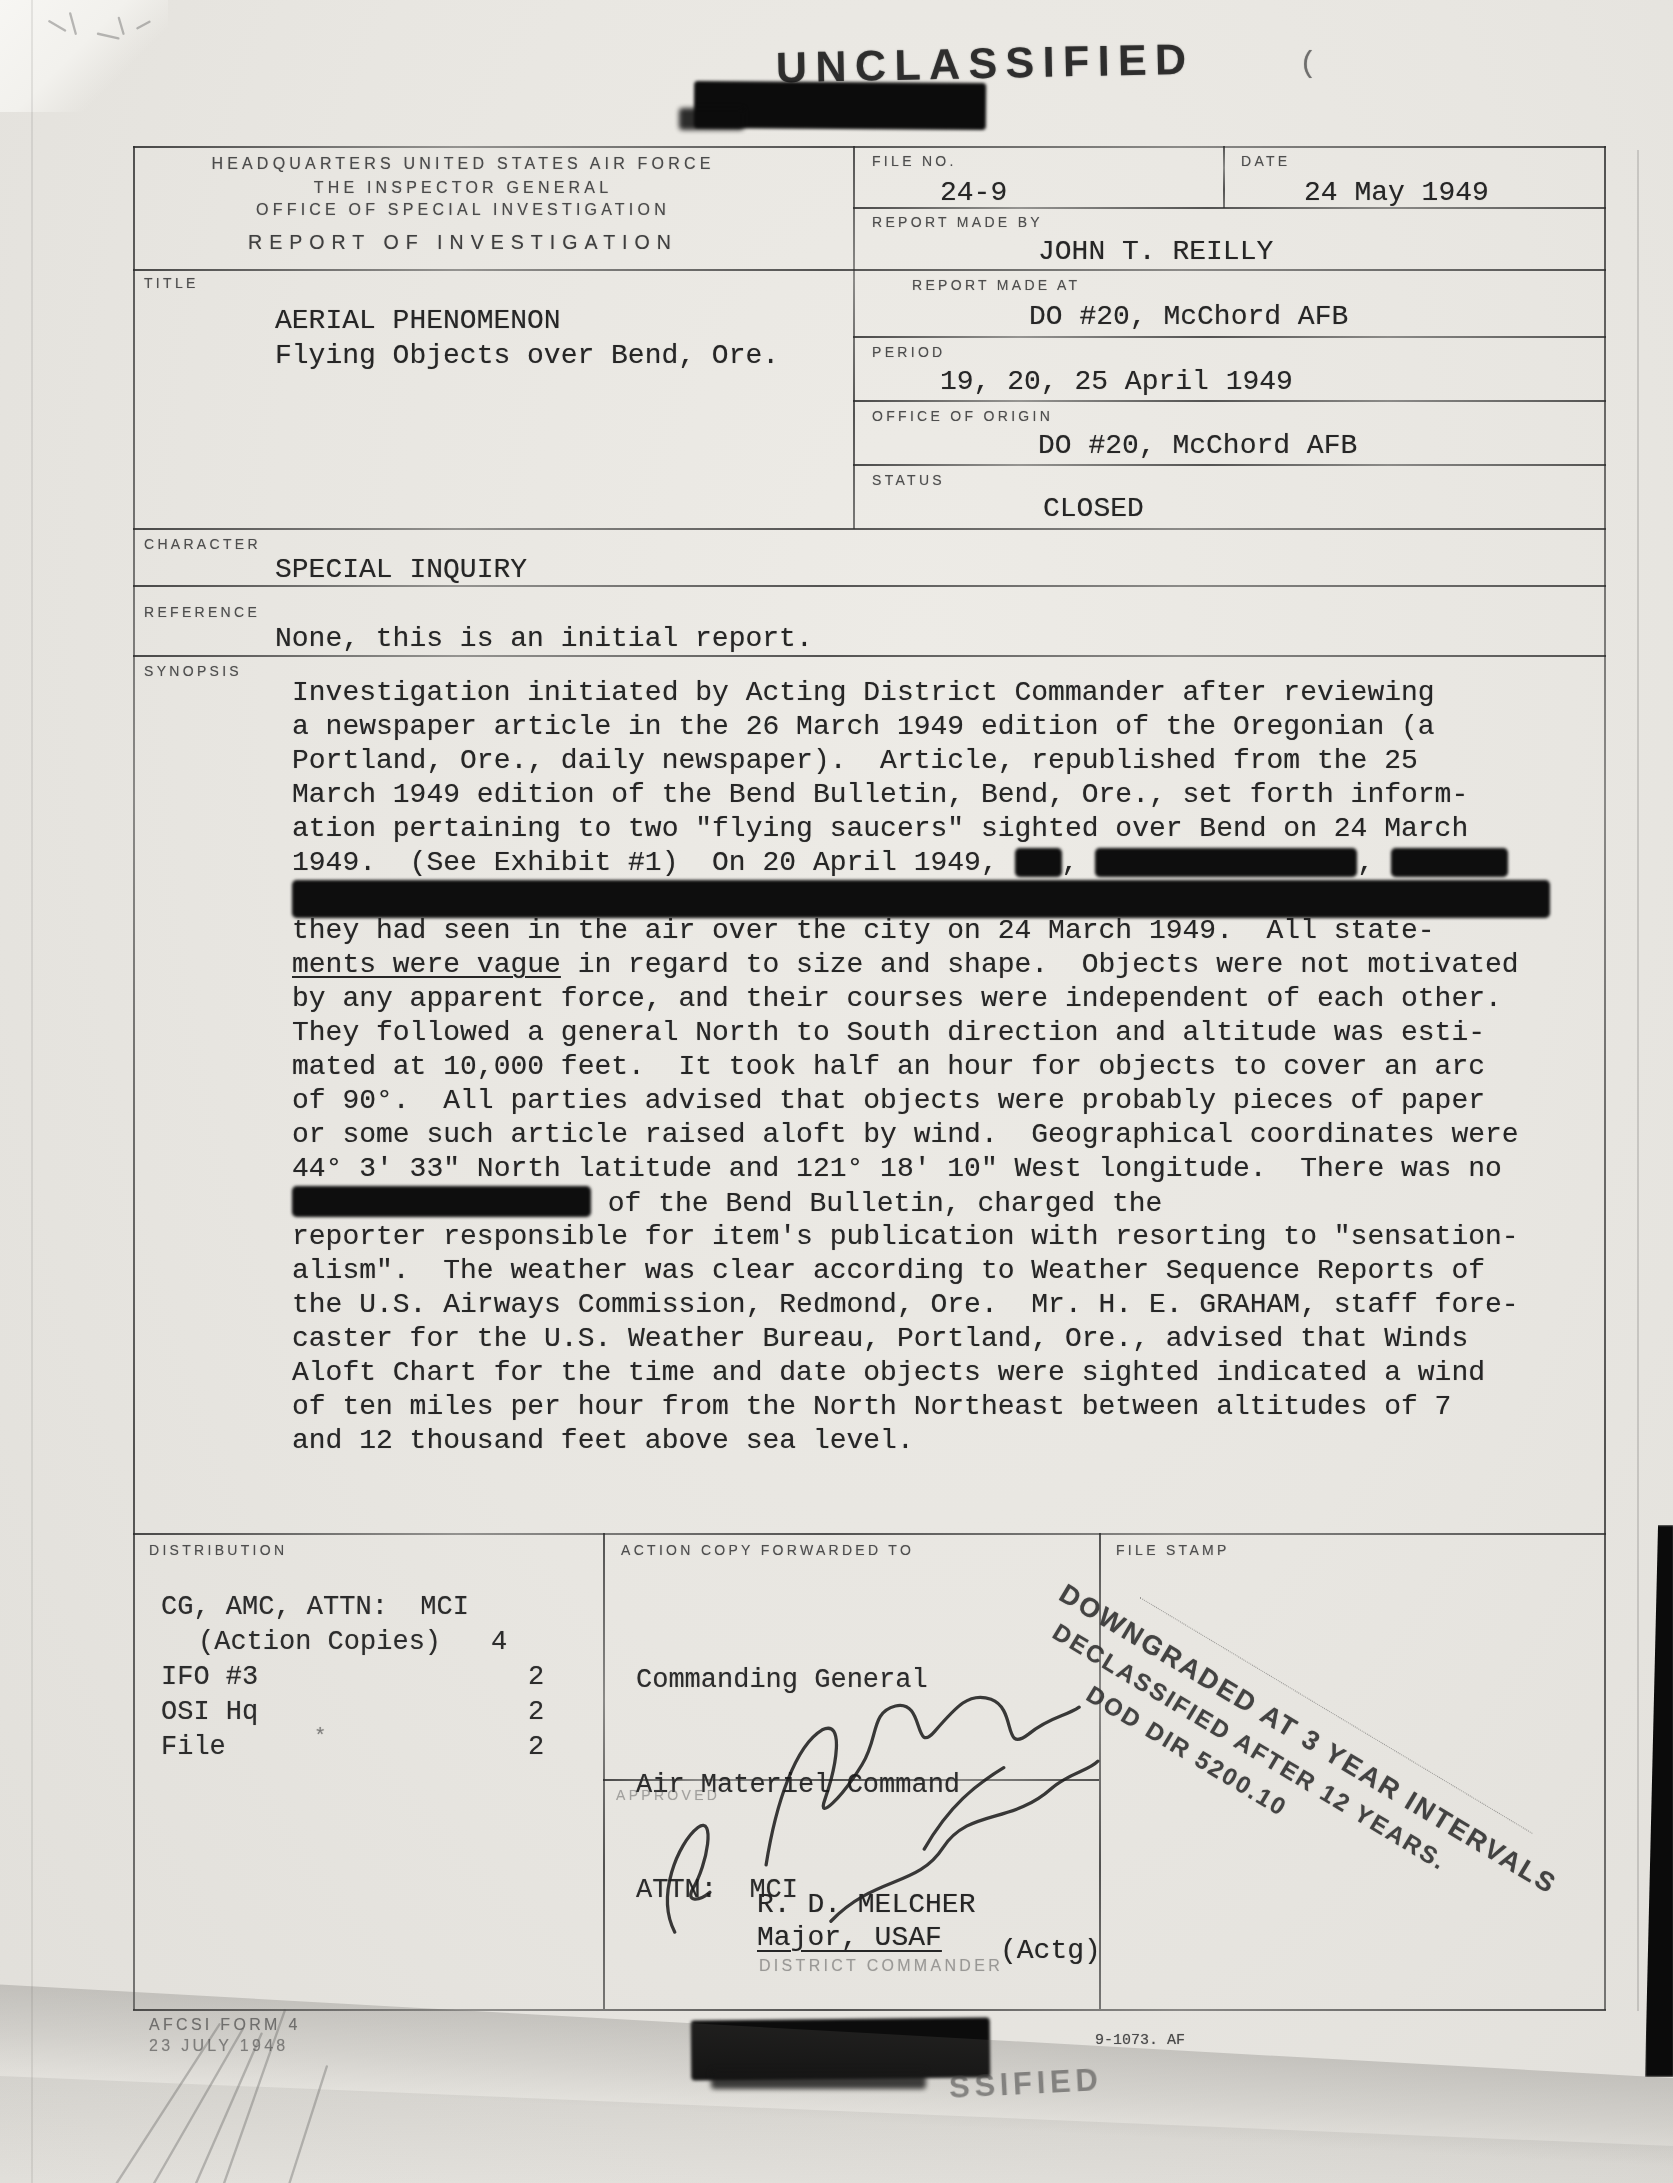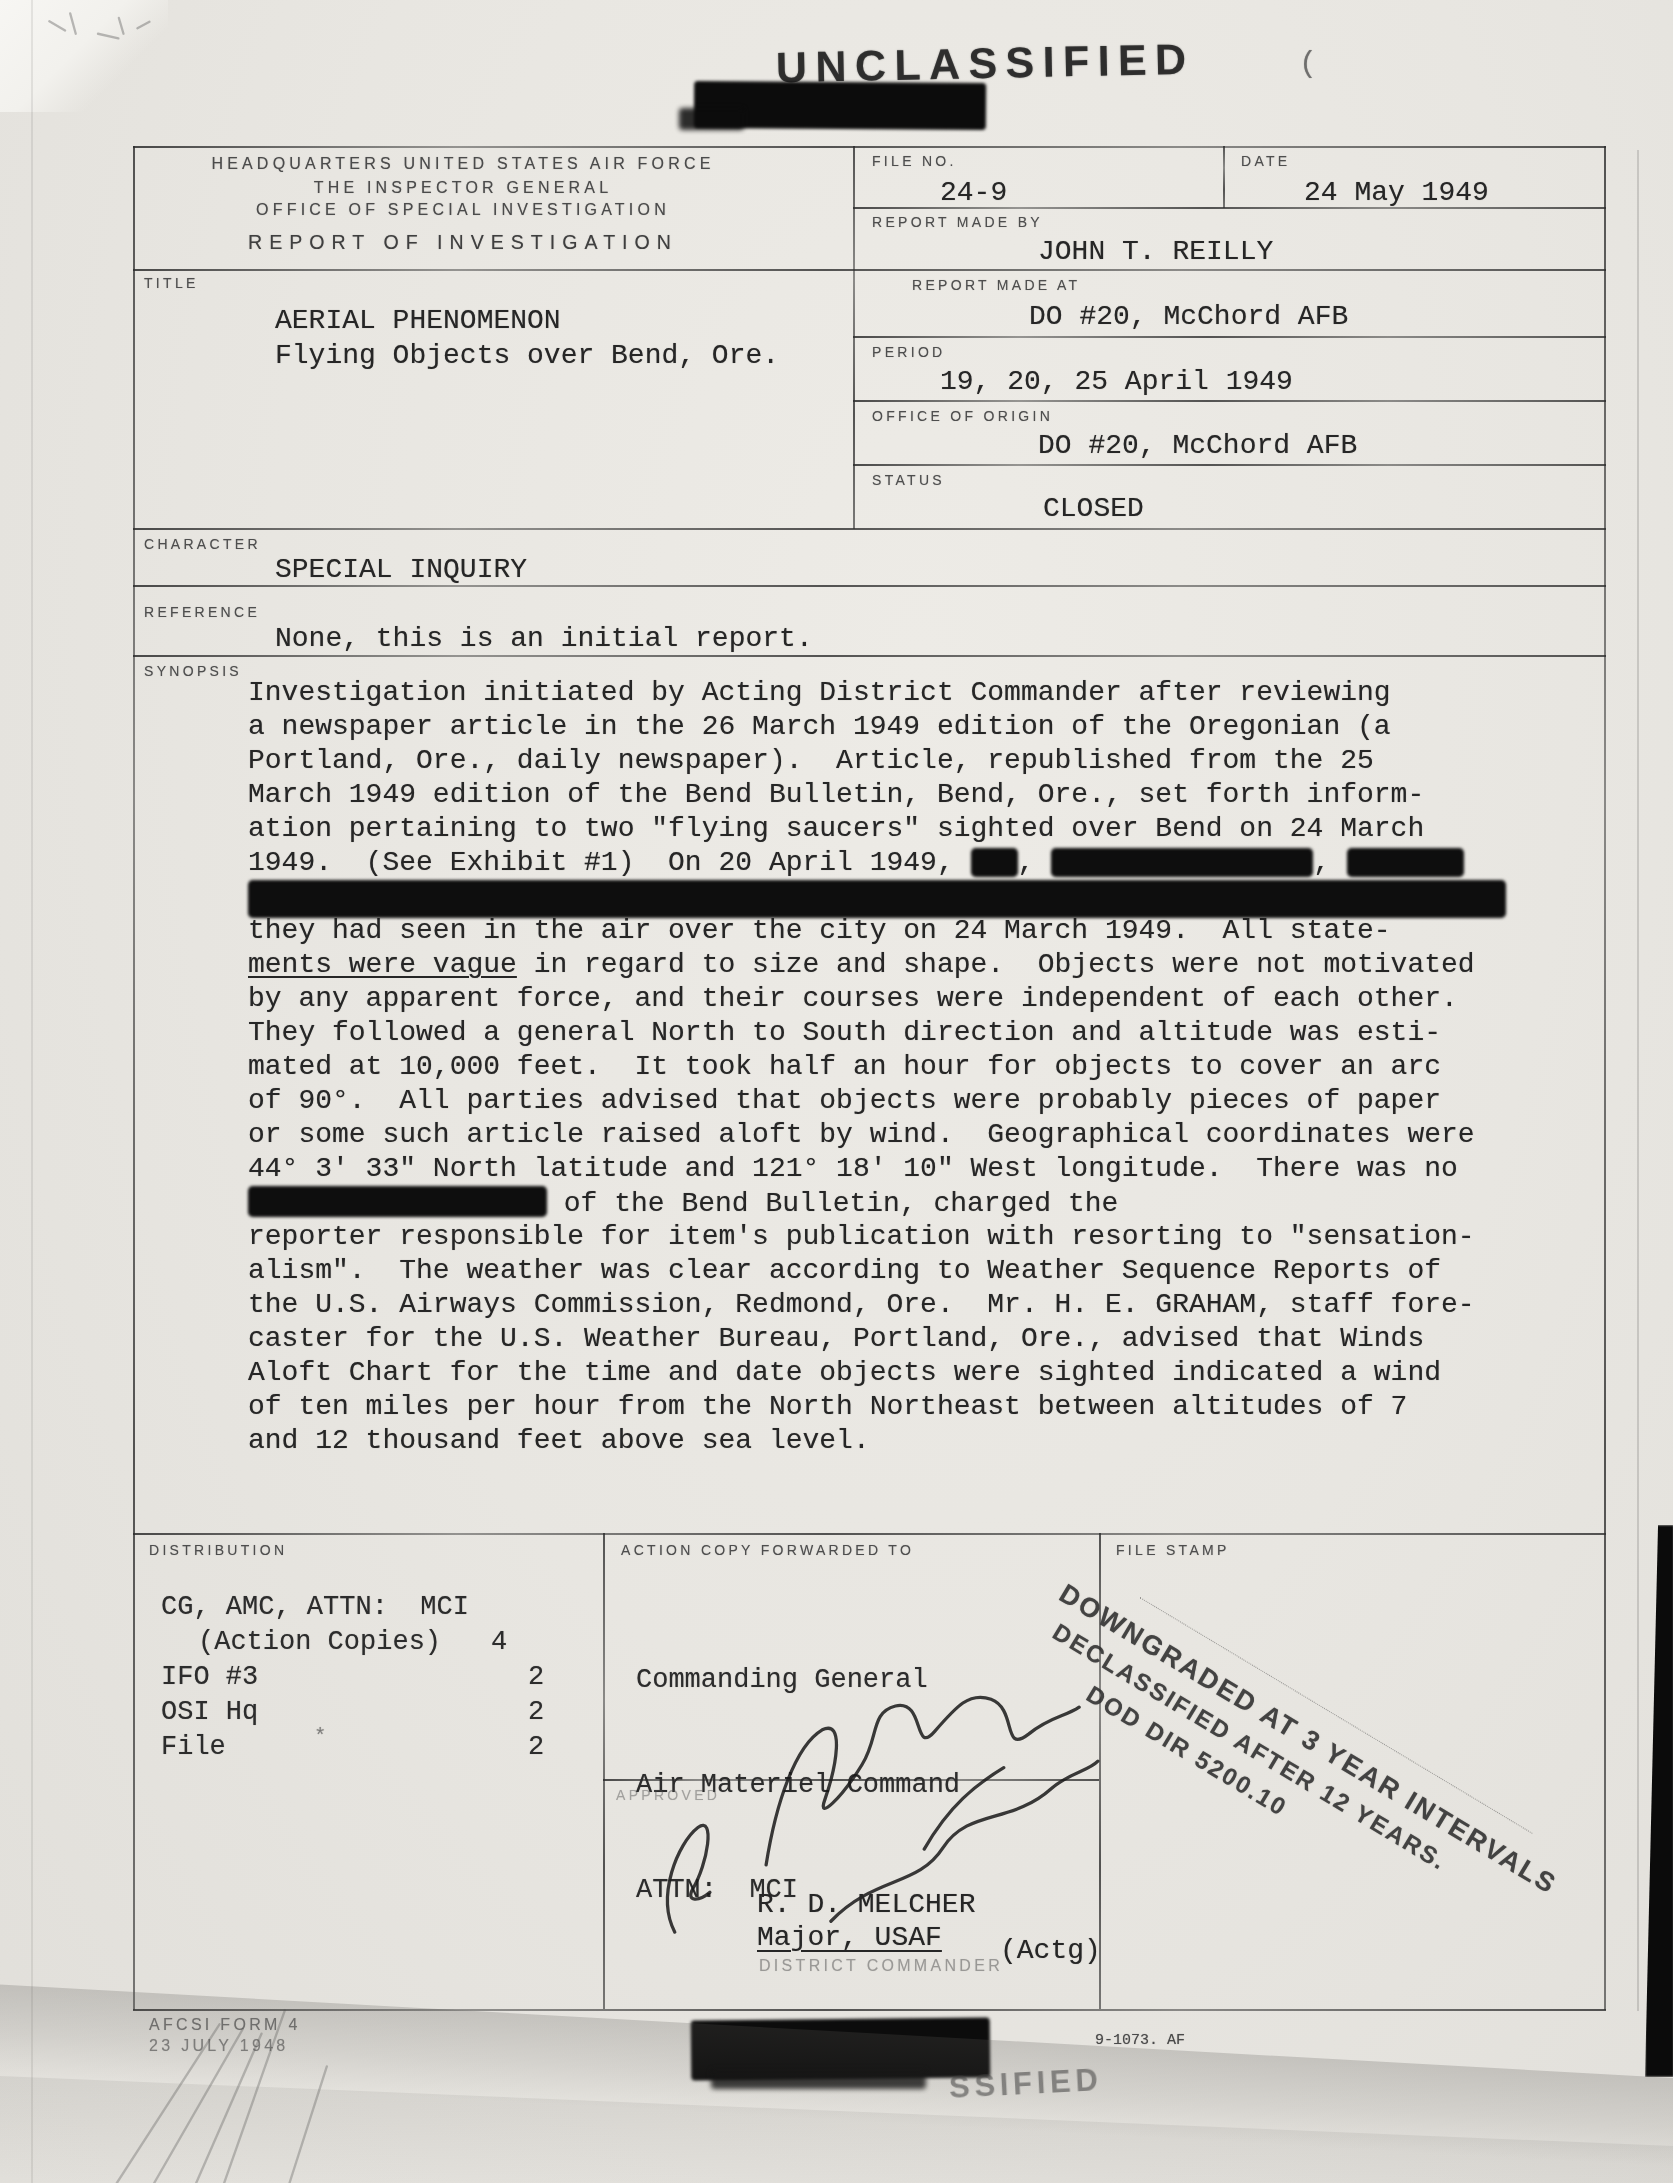--- a/index.html
+++ b/index.html
@@ -25,21 +25,21 @@
   .lbl{position:absolute;font-size:14px;letter-spacing:3.3px;color:#4e4e4e;white-space:pre;
     text-shadow:0 0 0.9px rgba(80,80,80,.45);}
   .type{position:absolute;font-family:"Liberation Mono","DejaVu Sans Mono",monospace;font-size:28px;
     color:#262626;white-space:pre;text-shadow:0 0 0.9px rgba(25,25,25,.4);}
   .hdrline{position:absolute;left:133px;width:660px;text-align:center;color:#4b4b4b;white-space:pre;
     letter-spacing:4.2px;font-size:16px;text-shadow:0 0 0.9px rgba(70,70,70,.5);}
   .formtitle{font-size:19.6px;letter-spacing:7px;color:#3f3f3f;}
 
   .syn{position:absolute;left:248px;top:676px;width:1290px;}
   .syn-line{height:34px;line-height:34px;font-family:"Liberation Mono","DejaVu Sans Mono",monospace;
-    font-size:28px;color:#262626;white-space:pre;text-shadow:0 0 0.9px rgba(25,25,25,.4);}
+    font-size:28px;color:#262626;white-space:pre;text-shadow:0 0 0.9px rgba(25,25,25,.4);margin-left:44px;}
   .syn-line .ul{text-decoration:underline;text-decoration-thickness:1.9px;text-underline-offset:3.7px;}
   .redact{display:inline-block;background:#0e0e0e;border-radius:4.7px;filter:blur(1.4px);
     height:28px;vertical-align:-6.5px;}
 
   .dist{position:absolute;left:161px;top:1590px;width:444px;}
   .dist-row{position:relative;height:35px;line-height:35px;font-family:"Liberation Mono","DejaVu Sans Mono",monospace;
     font-size:27px;color:#2c2c2c;white-space:pre;text-shadow:0 0 0.9px rgba(25,25,25,.4);}
   .dist-row.indent{padding-left:37px;}
   .dist-row .count{position:absolute;left:367px;top:0;}
   .dist-row.indent .count{left:330px;}

